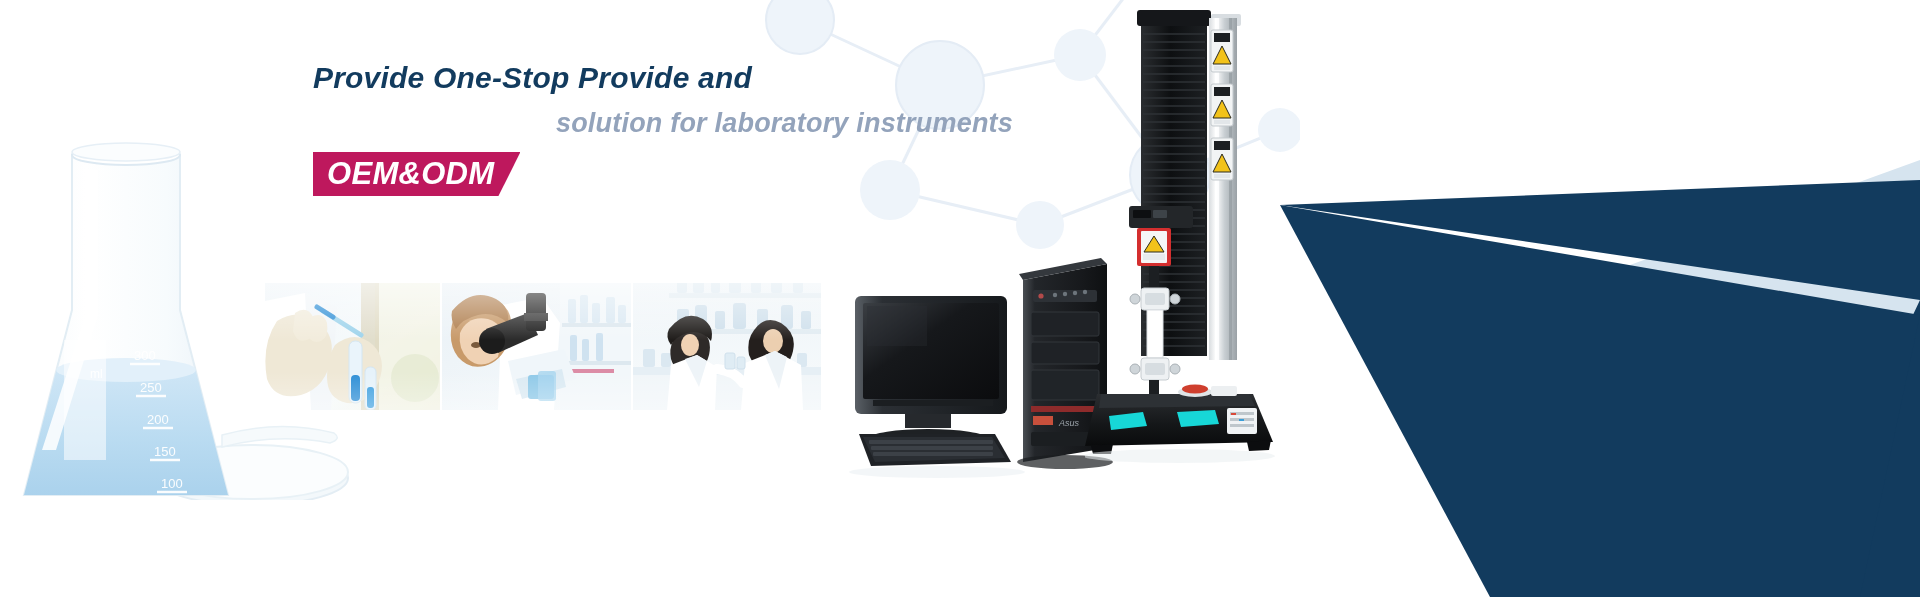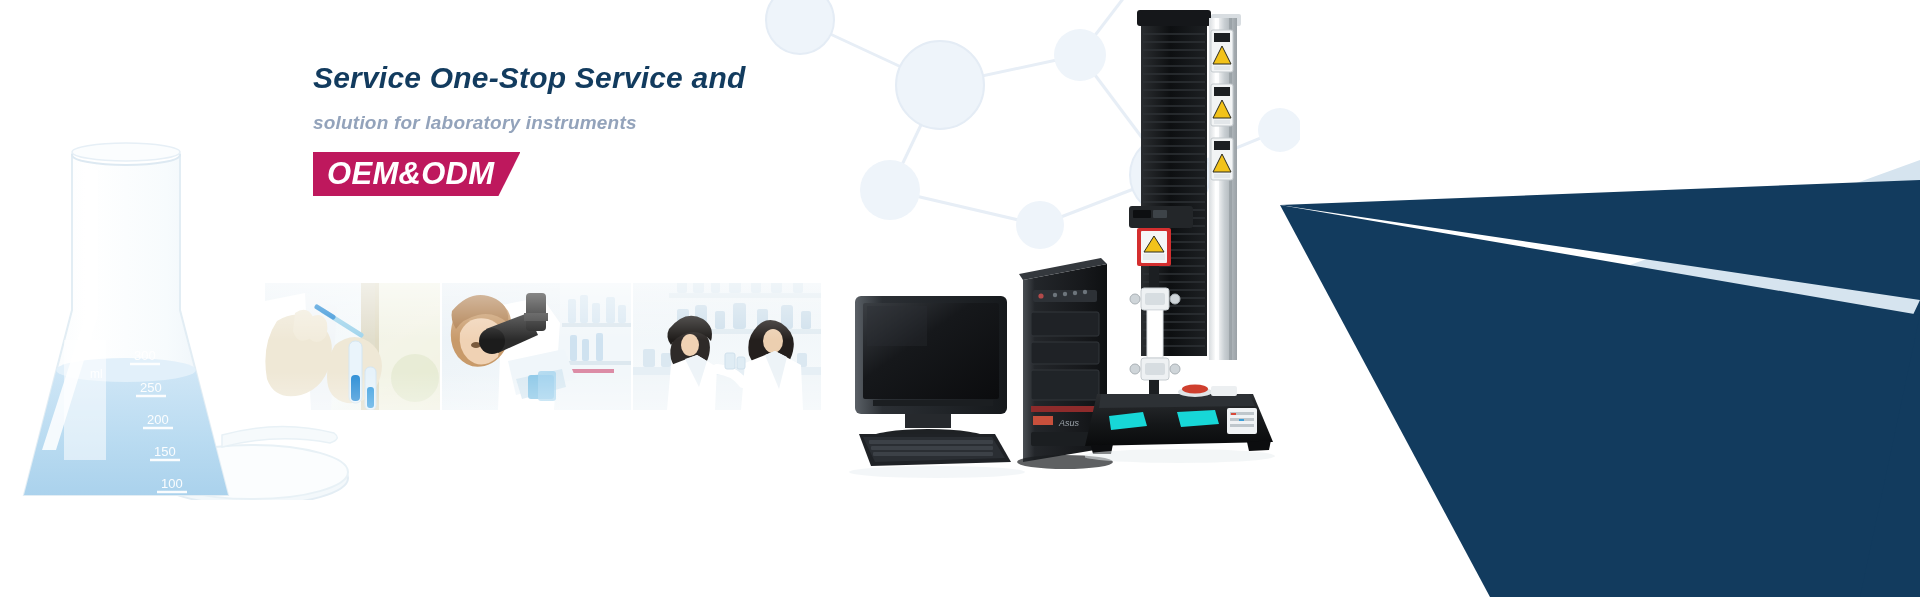--- a/index.html
+++ b/index.html
@@ -60,27 +60,28 @@
   .headline-line1 {
     font-size: 30px;
     font-style: italic;
     font-weight: bold;
     color: #123b5e;
     letter-spacing: 0.2px;
     line-height: 44px;
     white-space: nowrap;
   }
   .headline-line2 {
-    font-size: 19px;
+    font-size: 27px;
     font-style: italic;
     font-weight: bold;
     color: #93a3bb;
     letter-spacing: 0.2px;
     line-height: 46px;
     white-space: nowrap;
+    text-align: right;
   }
   .badge-row {
     margin-top: 6px;
     height: 44px;
     position: relative;
   }
   .oem-badge {
     position: absolute;
     left: 0;
     top: 0;
@@ -568,20 +569,20 @@
     </g>
     <rect x="146" y="405" width="5" height="2" fill="#d94a3a"></rect>
     <rect x="154" y="411" width="5" height="2" fill="#3a9fd9"></rect>
 
     <path d="M6 438 L28 436 L26 446 L8 446 Z" fill="#0c0d0f"></path>
     <path d="M162 434 L186 432 L184 442 L164 443 Z" fill="#0c0d0f"></path>
     <ellipse cx="94" cy="448" rx="96" ry="7" fill="#e9eef1" opacity="0.55"></ellipse>
   </svg>
 
   <div class="headline-block">
-    <div class="headline-line1">Service One-Stop Service and</div>
+    <div class="headline-line1">Provide One-Stop Provide and</div>
     <div class="headline-line2">solution for laboratory instruments</div>
     <div class="badge-row">
       <div class="oem-badge">OEM&amp;ODM</div>
     </div>
   </div>
 
 </div>
 
 </body></html>

